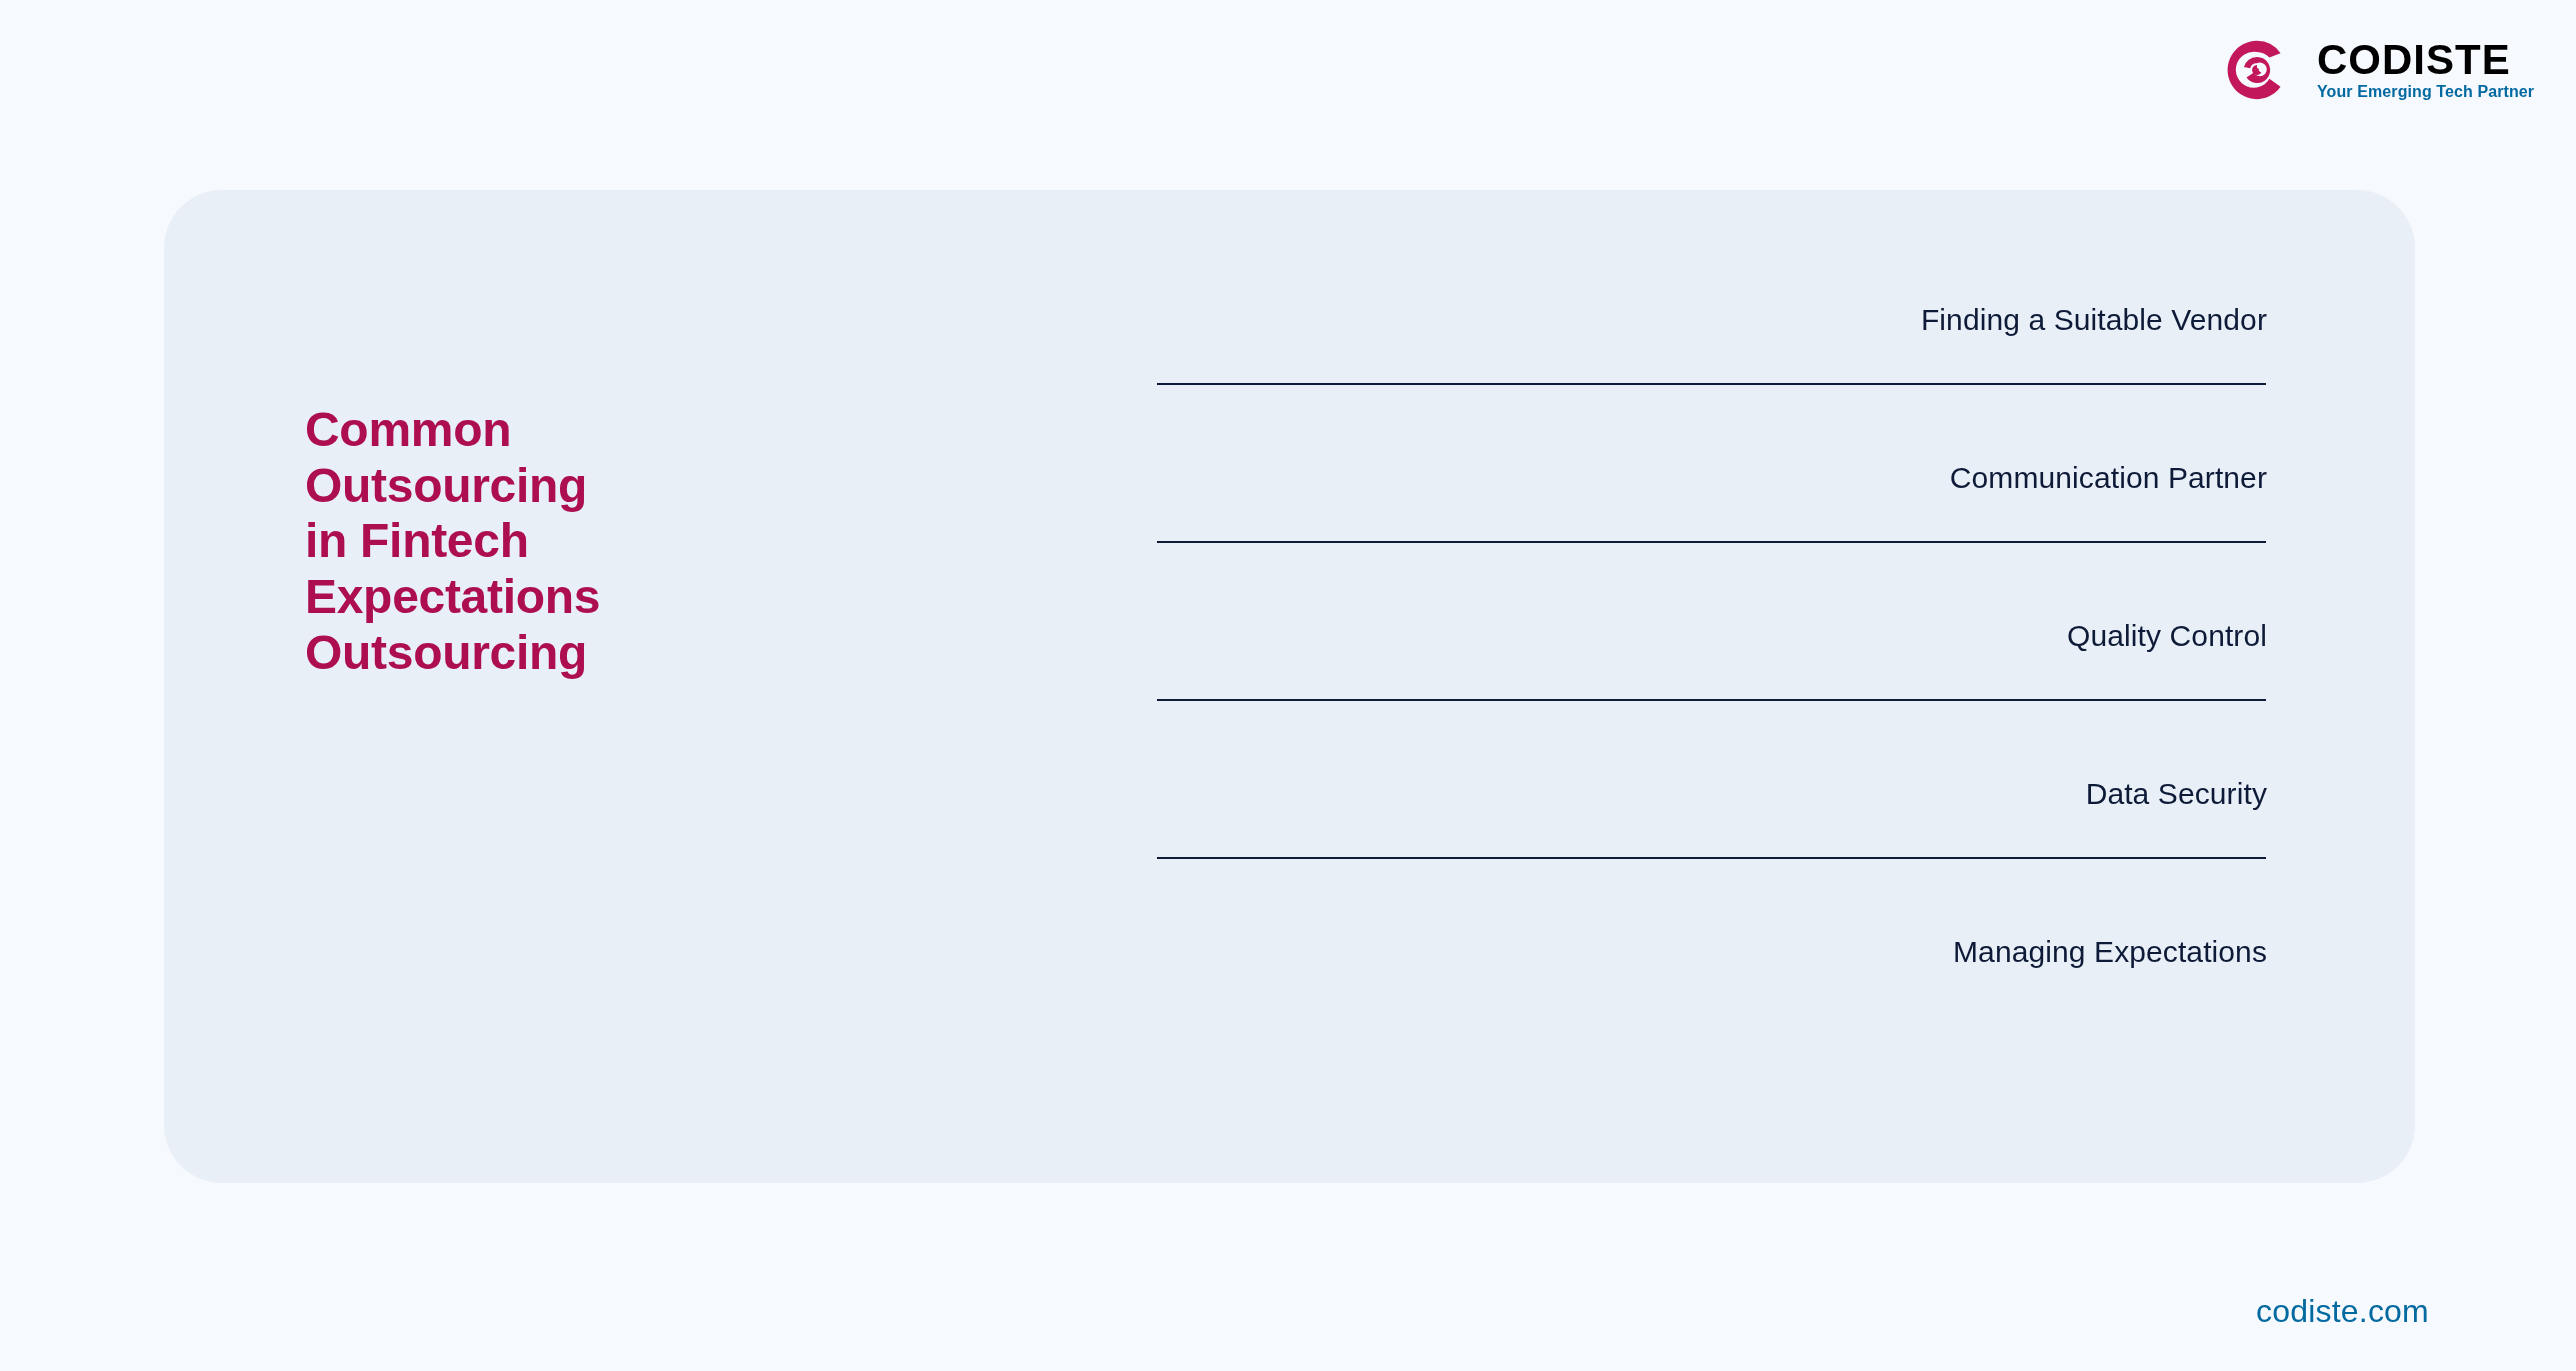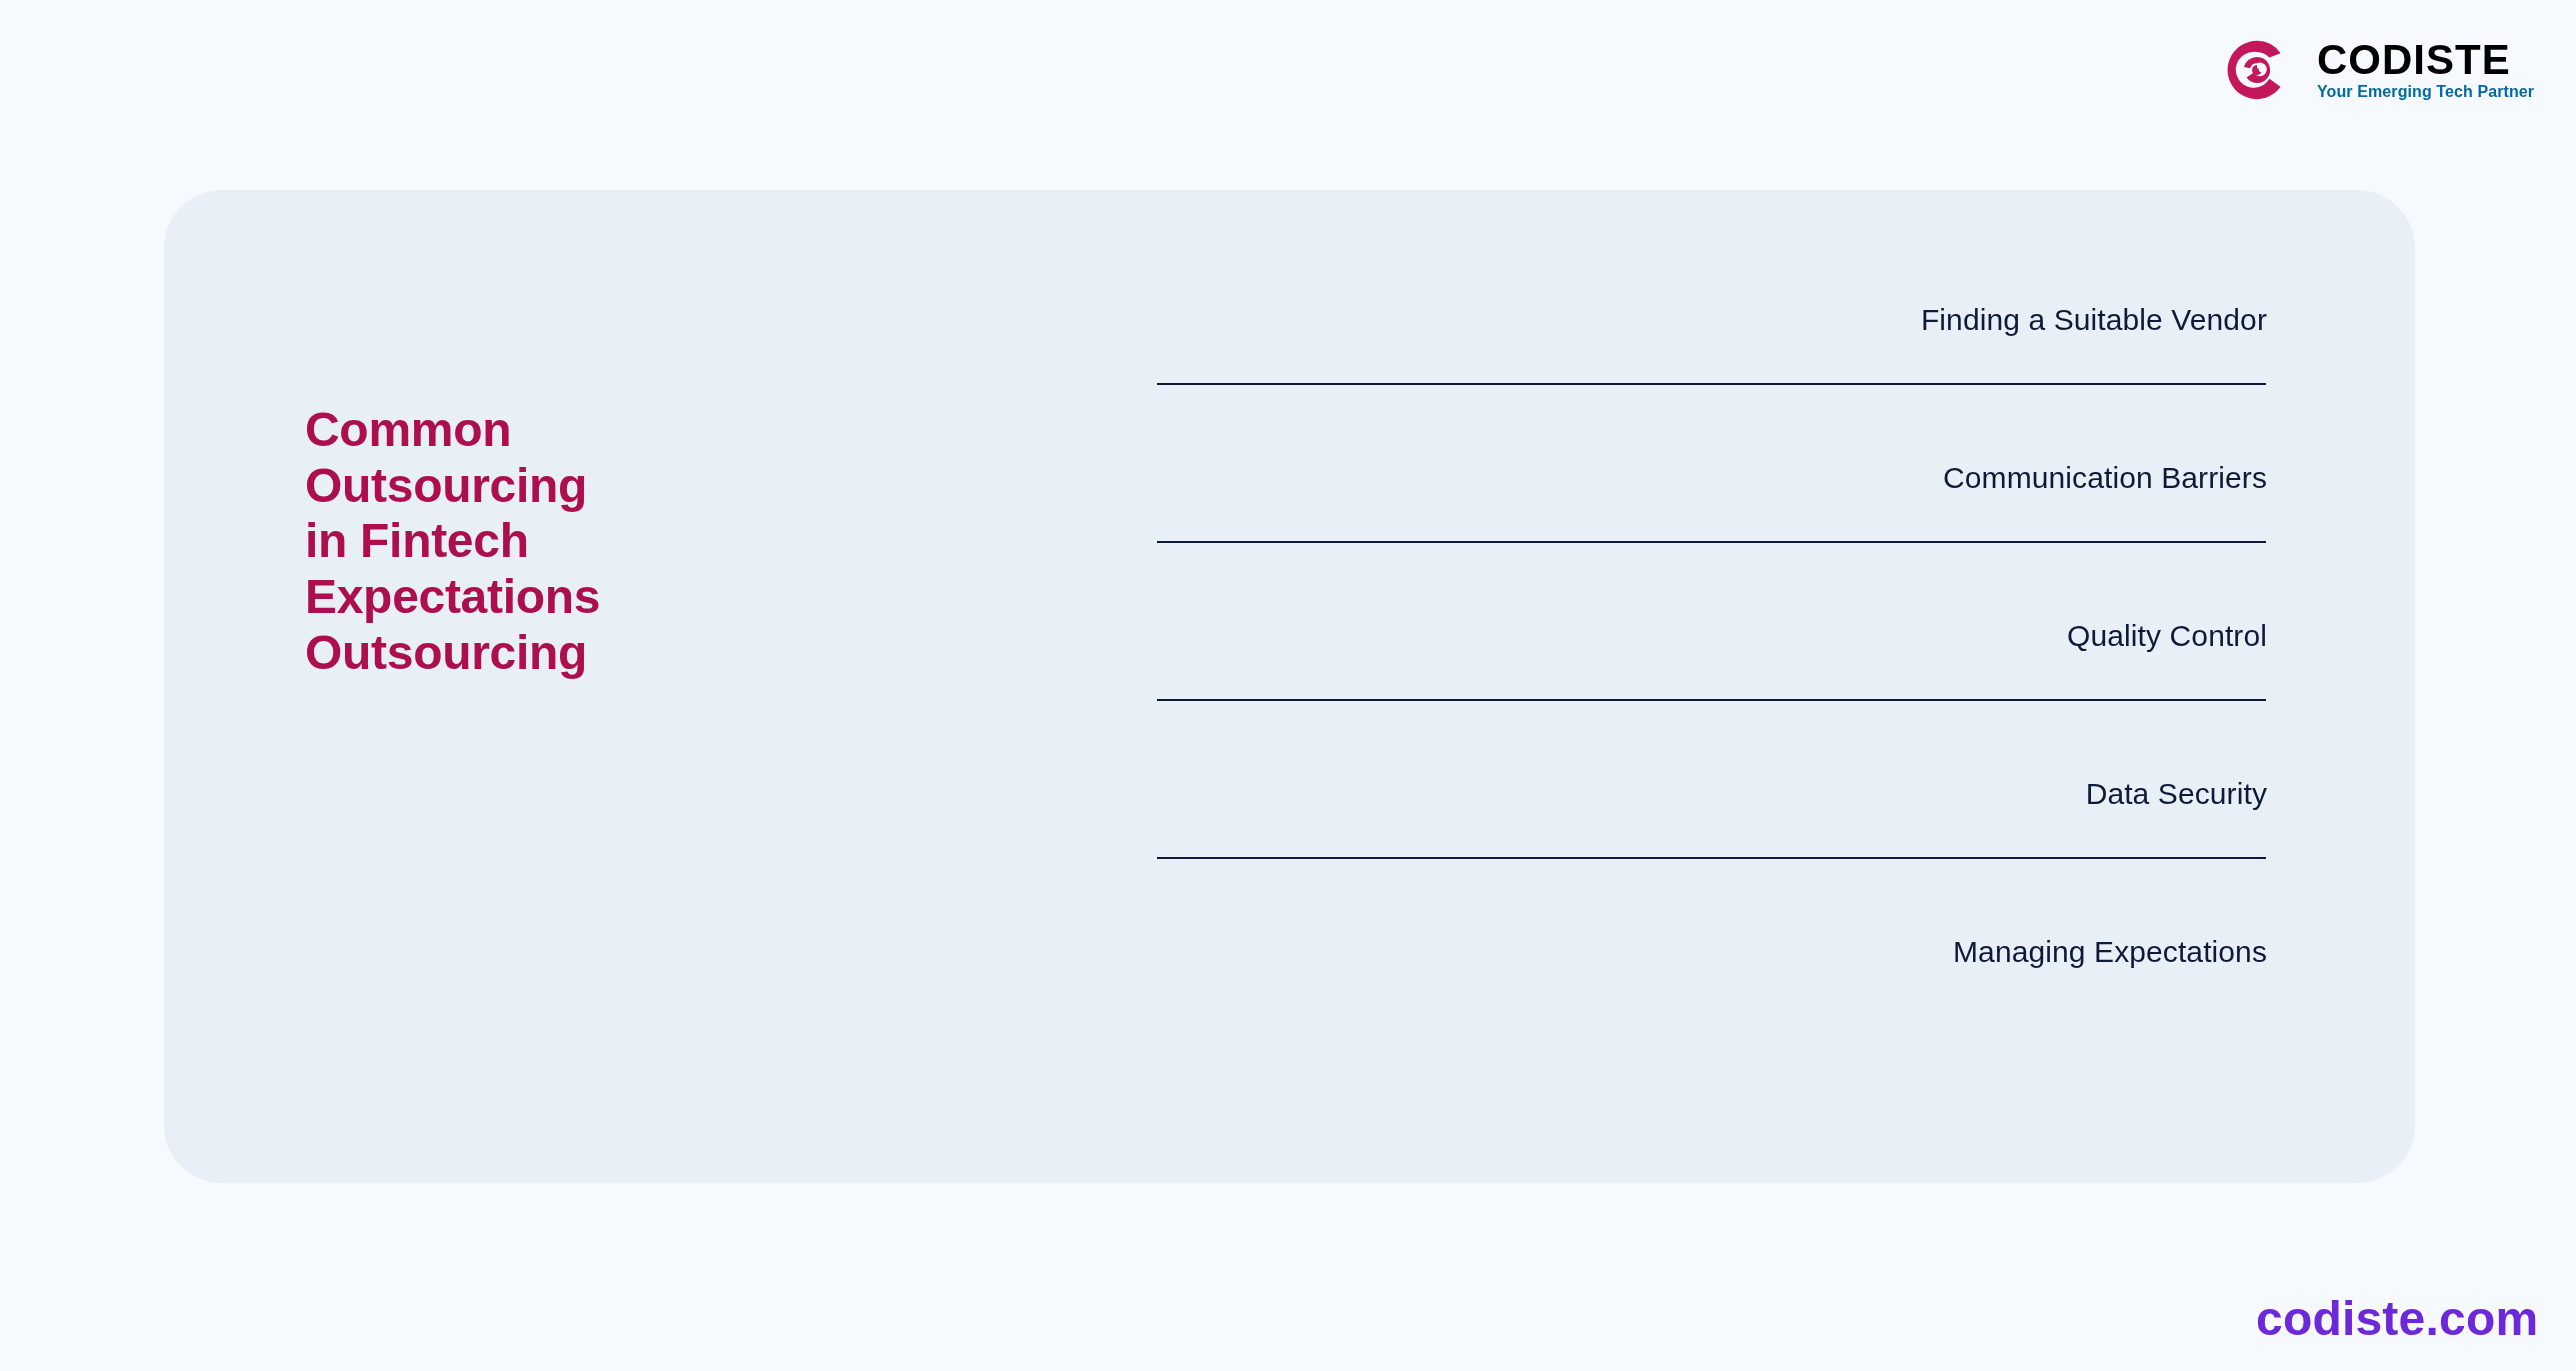--- a/index.html
+++ b/index.html
@@ -111,23 +111,23 @@
     background:#0e1b38;
     border:0;
   }
   .row-gap-b { height:78px; }
 
   
   .footer-url {
     position:absolute;
     left:2256px;
     top:1295px;
-    font-size:48px;
-    font-weight:700;
-    color:#6d28d9;
+    font-size:32px;
+    font-weight:400;
+    color:#0369a1;
     letter-spacing:0.2px;
     line-height:1;
     font-family:"Liberation Sans", sans-serif;
     white-space:nowrap;
   }
 </style>
 </head>
 <body>
 
 <div class="page">
@@ -164,21 +164,21 @@
   <div class="list">
 
     <div class="list-row">
       <span class="list-item-label">Finding a Suitable Vendor</span>
     </div>
     <div class="row-gap-a"></div>
     <hr class="divider">
     <div class="row-gap-b"></div>
 
     <div class="list-row">
-      <span class="list-item-label">Communication Barriers</span>
+      <span class="list-item-label">Communication Partner</span>
     </div>
     <div class="row-gap-a"></div>
     <hr class="divider">
     <div class="row-gap-b"></div>
 
     <div class="list-row">
       <span class="list-item-label">Quality Control</span>
     </div>
     <div class="row-gap-a"></div>
     <hr class="divider">

